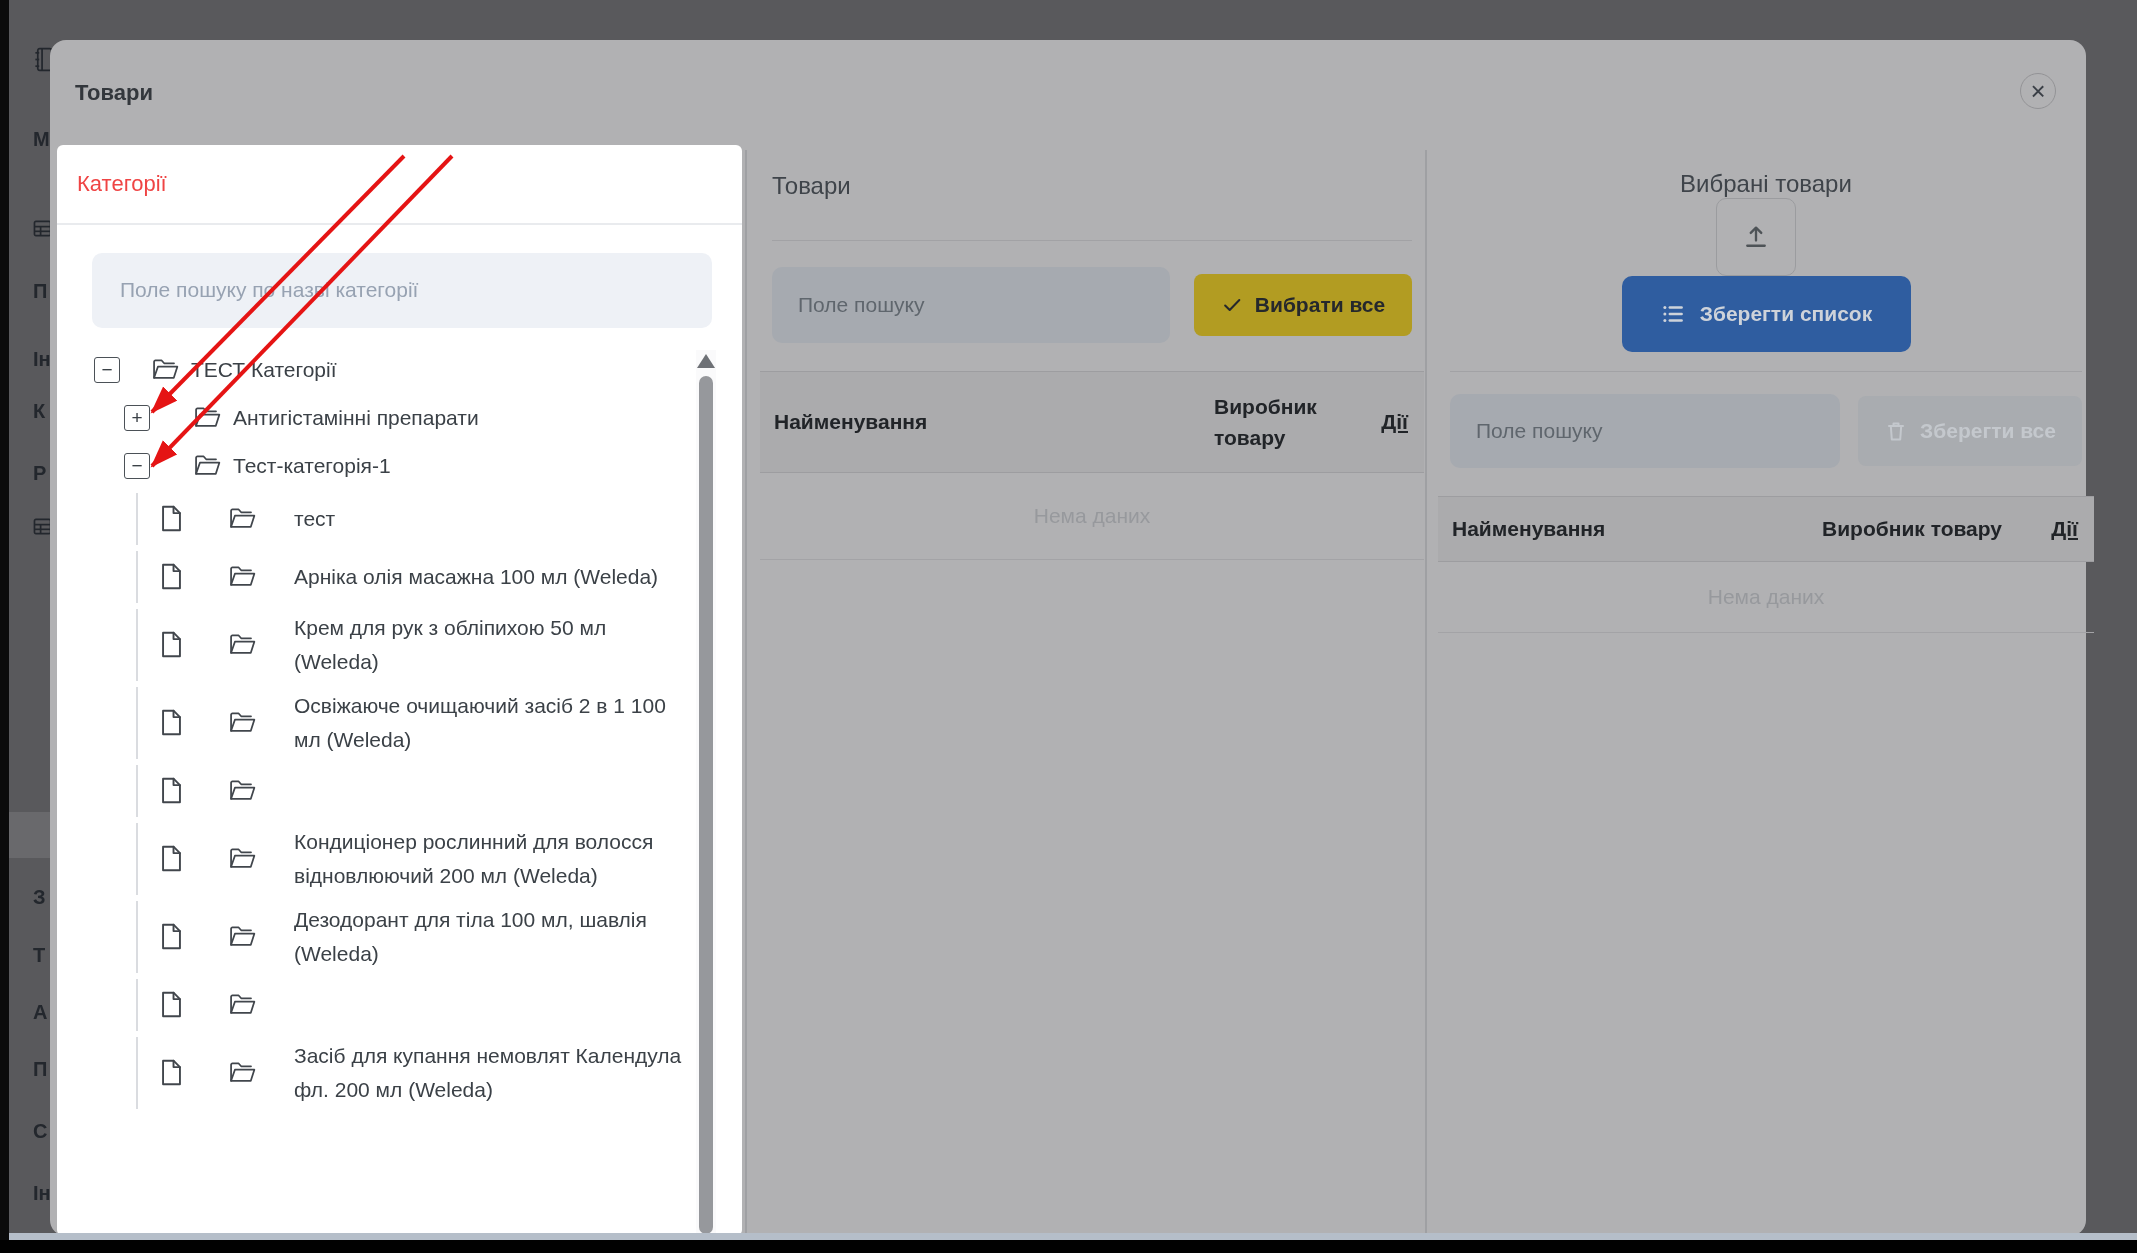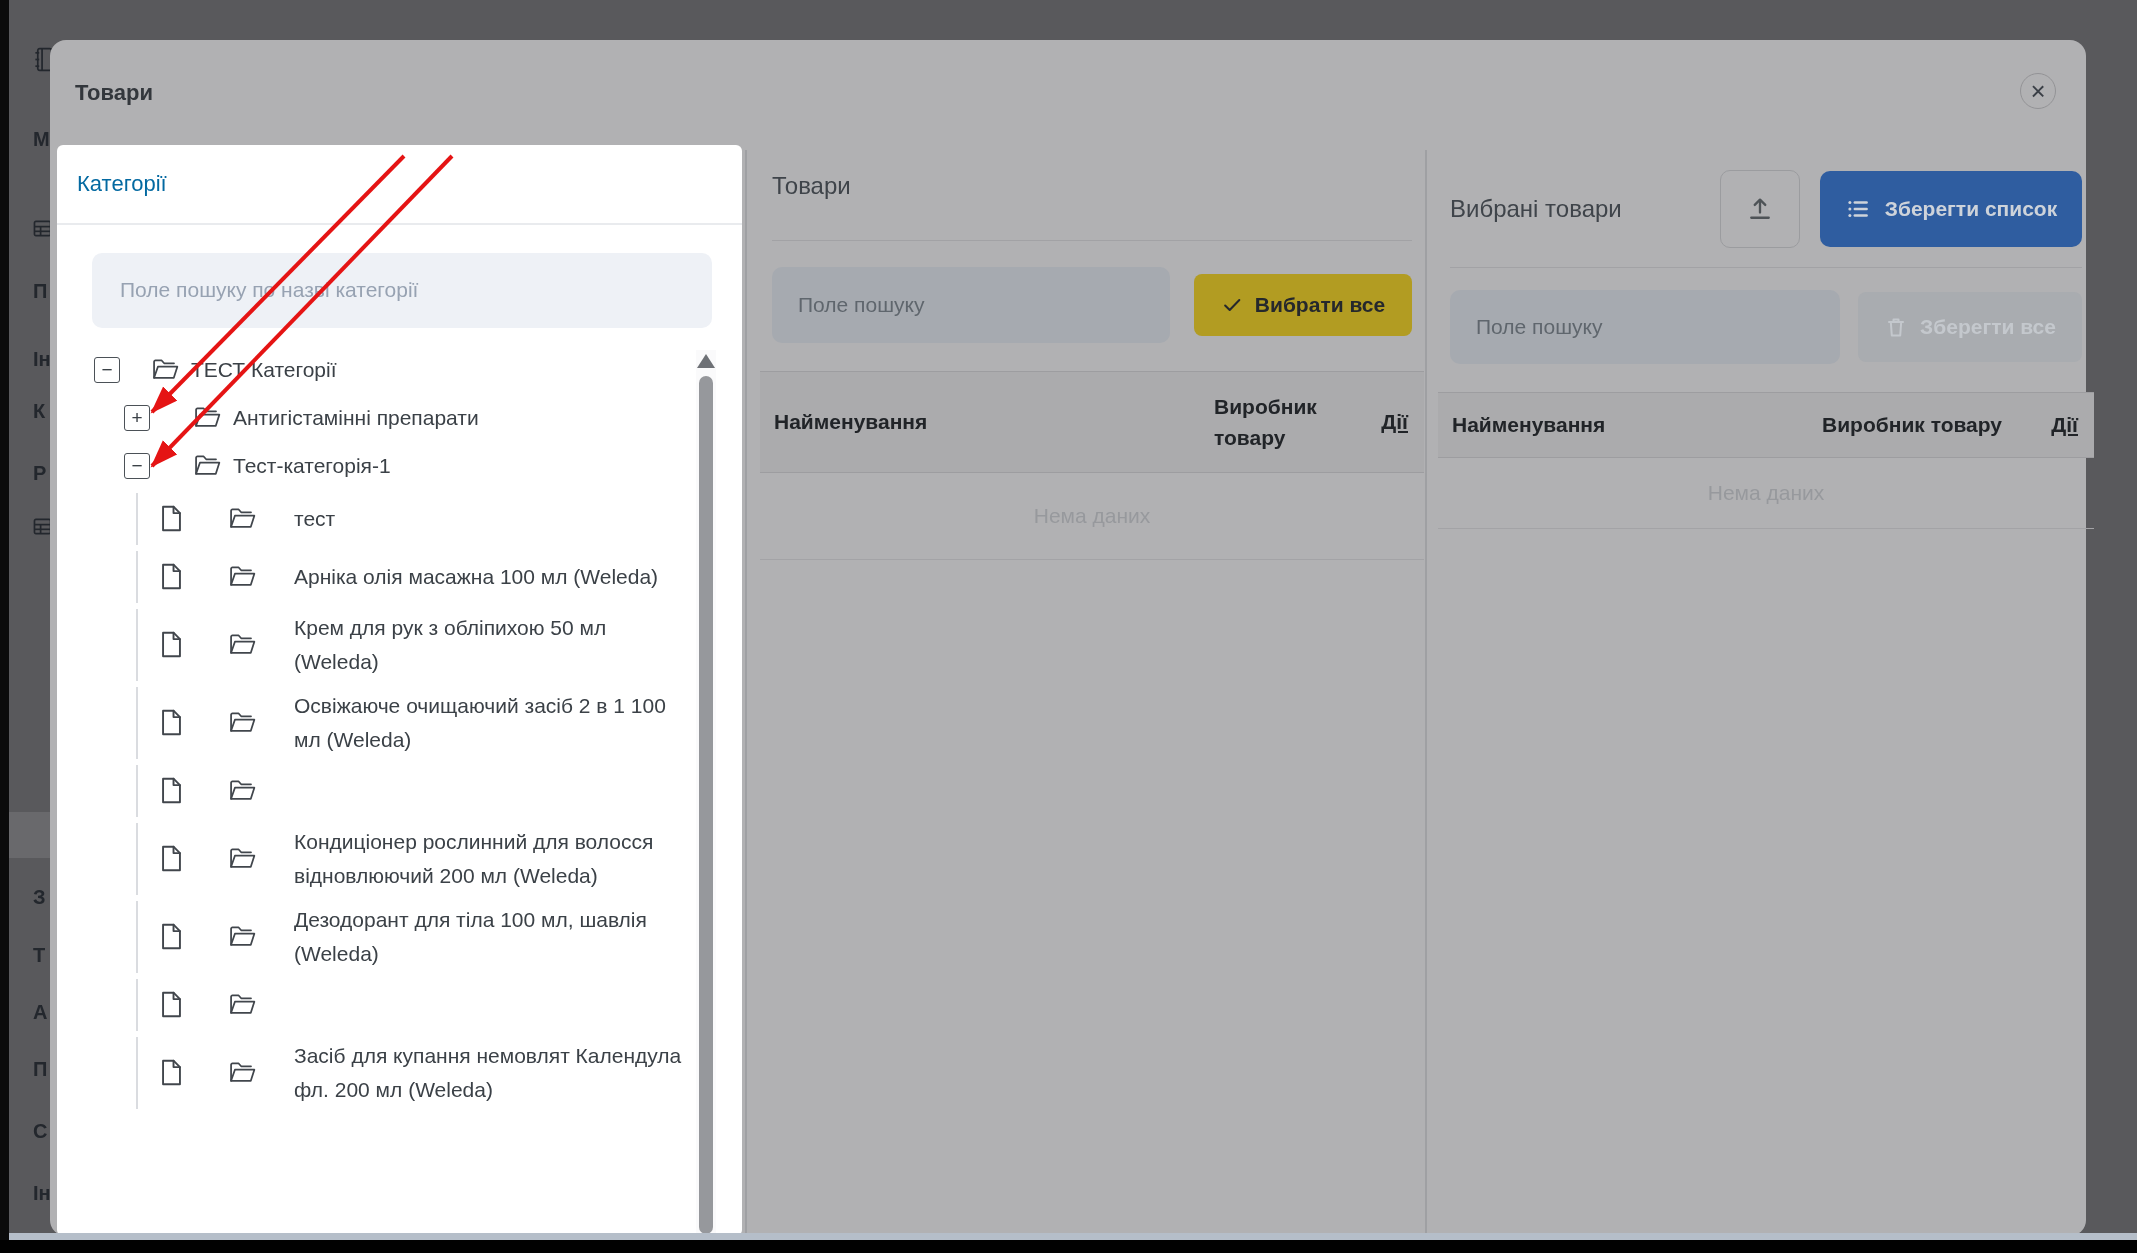--- a/index.html
+++ b/index.html
@@ -17,21 +17,21 @@
   .modal-title{position:absolute;left:25px;top:40px;font-size:22px;font-weight:600;color:#33373c;}
   .close-btn{position:absolute;right:30px;top:33px;width:36px;height:36px;border-radius:50%;border:1px solid #939396;
              display:flex;align-items:center;justify-content:center;color:#3a3f46;font-size:26px;line-height:1;cursor:pointer;background:transparent;}
 
   .vsep{position:absolute;top:110px;bottom:0;width:1.5px;background:#9fa0a3;}
   .vsep.one{left:695px;}  
   .vsep.two{left:1375px;} 
 
   
   .panel-left{position:absolute;left:7px;top:105px;width:685px;height:1091px;background:#ffffff;border-radius:6px;z-index:20;overflow:hidden;}
-  .pl-title{margin:26px 20px 0 20px;font-size:22px;color:#0369a1;}
+  .pl-title{margin:26px 20px 0 20px;font-size:22px;color:#ef4444;}
   .pl-divider{margin-top:26px;height:1.5px;background:#e9ebee;}
   .pl-search{margin:28px 30px 0 35px;height:75px;}
   .pl-search input{width:620px;height:75px;box-sizing:border-box;background:#eef1f6;border:none;border-radius:10px;
                    padding:0 28px;font-size:21px;color:#3c434b;font-family:"Liberation Sans",sans-serif;}
   .pl-search input::placeholder{color:#97a2b2;}
 
   .tree{margin-top:18px;padding-left:37px;padding-right:60px;}
   .trow{display:flex;align-items:center;color:#3b4147;font-size:21px;min-height:48px;cursor:pointer;}
   .expander{width:26px;height:26px;box-sizing:border-box;border:1.6px solid #4b5157;border-radius:3px;background:#fff;
             display:flex;align-items:center;justify-content:center;font-size:19px;color:#3b4147;flex:none;}
@@ -79,25 +79,25 @@
   .panel-right .thead{height:64px;}
   .col-name{flex:1;padding-left:14px;}
   .panel-mid .col-man{width:128px;line-height:31px;}
   .panel-right .col-man{width:200px;}
   .col-act{width:66px;text-align:right;padding-right:16px;text-decoration:underline;}
   .panel-right .col-act{width:56px;}
   .tempty{display:flex;align-items:center;justify-content:center;color:#97999d;font-size:21px;border-bottom:1px solid #a3a3a6;}
   .panel-mid .tempty{height:86px;}
   .panel-right .tempty{height:70px;}
 
-  .right-header{display:flex;align-items:center;margin-top:20px;}
+  .right-header{display:flex;align-items:center;margin-top:20px;flex-direction:column;}
   .right-header .dim-title{flex:1;}
   .btn-upload{width:80px;height:78px;background:transparent;border:1.5px solid #9b9c9f;border-radius:10px;margin-right:20px;}
   .btn-upload svg path{fill:none;stroke:#4e5357;stroke-width:2px;stroke-linecap:round;stroke-linejoin:round;}
-  .btn-save{width:262px;height:76px;background:#2f5da0;color:#ced3da;border-radius:10px;gap:14px;}
+  .btn-save{width:289px;height:76px;background:#2f5da0;color:#ced3da;border-radius:10px;gap:14px;}
   .btn-save svg path{fill:none;stroke:#ced3da;stroke-width:2.2px;stroke-linecap:round;}
   .btn-save svg circle{fill:#ced3da;}
   .panel-right .dim-divider{margin-top:19px;}
   .right-controls{display:flex;align-items:center;margin-top:22px;}
   .right-controls .dim-search{flex:none;width:390px;height:74px;}
   .btn-delete-all{width:224px;height:70px;margin-left:auto;background:#a9acb0;color:#c4c8cd;border-radius:8px;gap:12px;cursor:default;}
   .btn-delete-all svg path{fill:none;stroke:#c4c8cd;stroke-width:2px;stroke-linecap:round;stroke-linejoin:round;}
 
   
   .arrows{position:absolute;left:0;top:0;width:2137px;height:1253px;z-index:60;pointer-events:none;}

